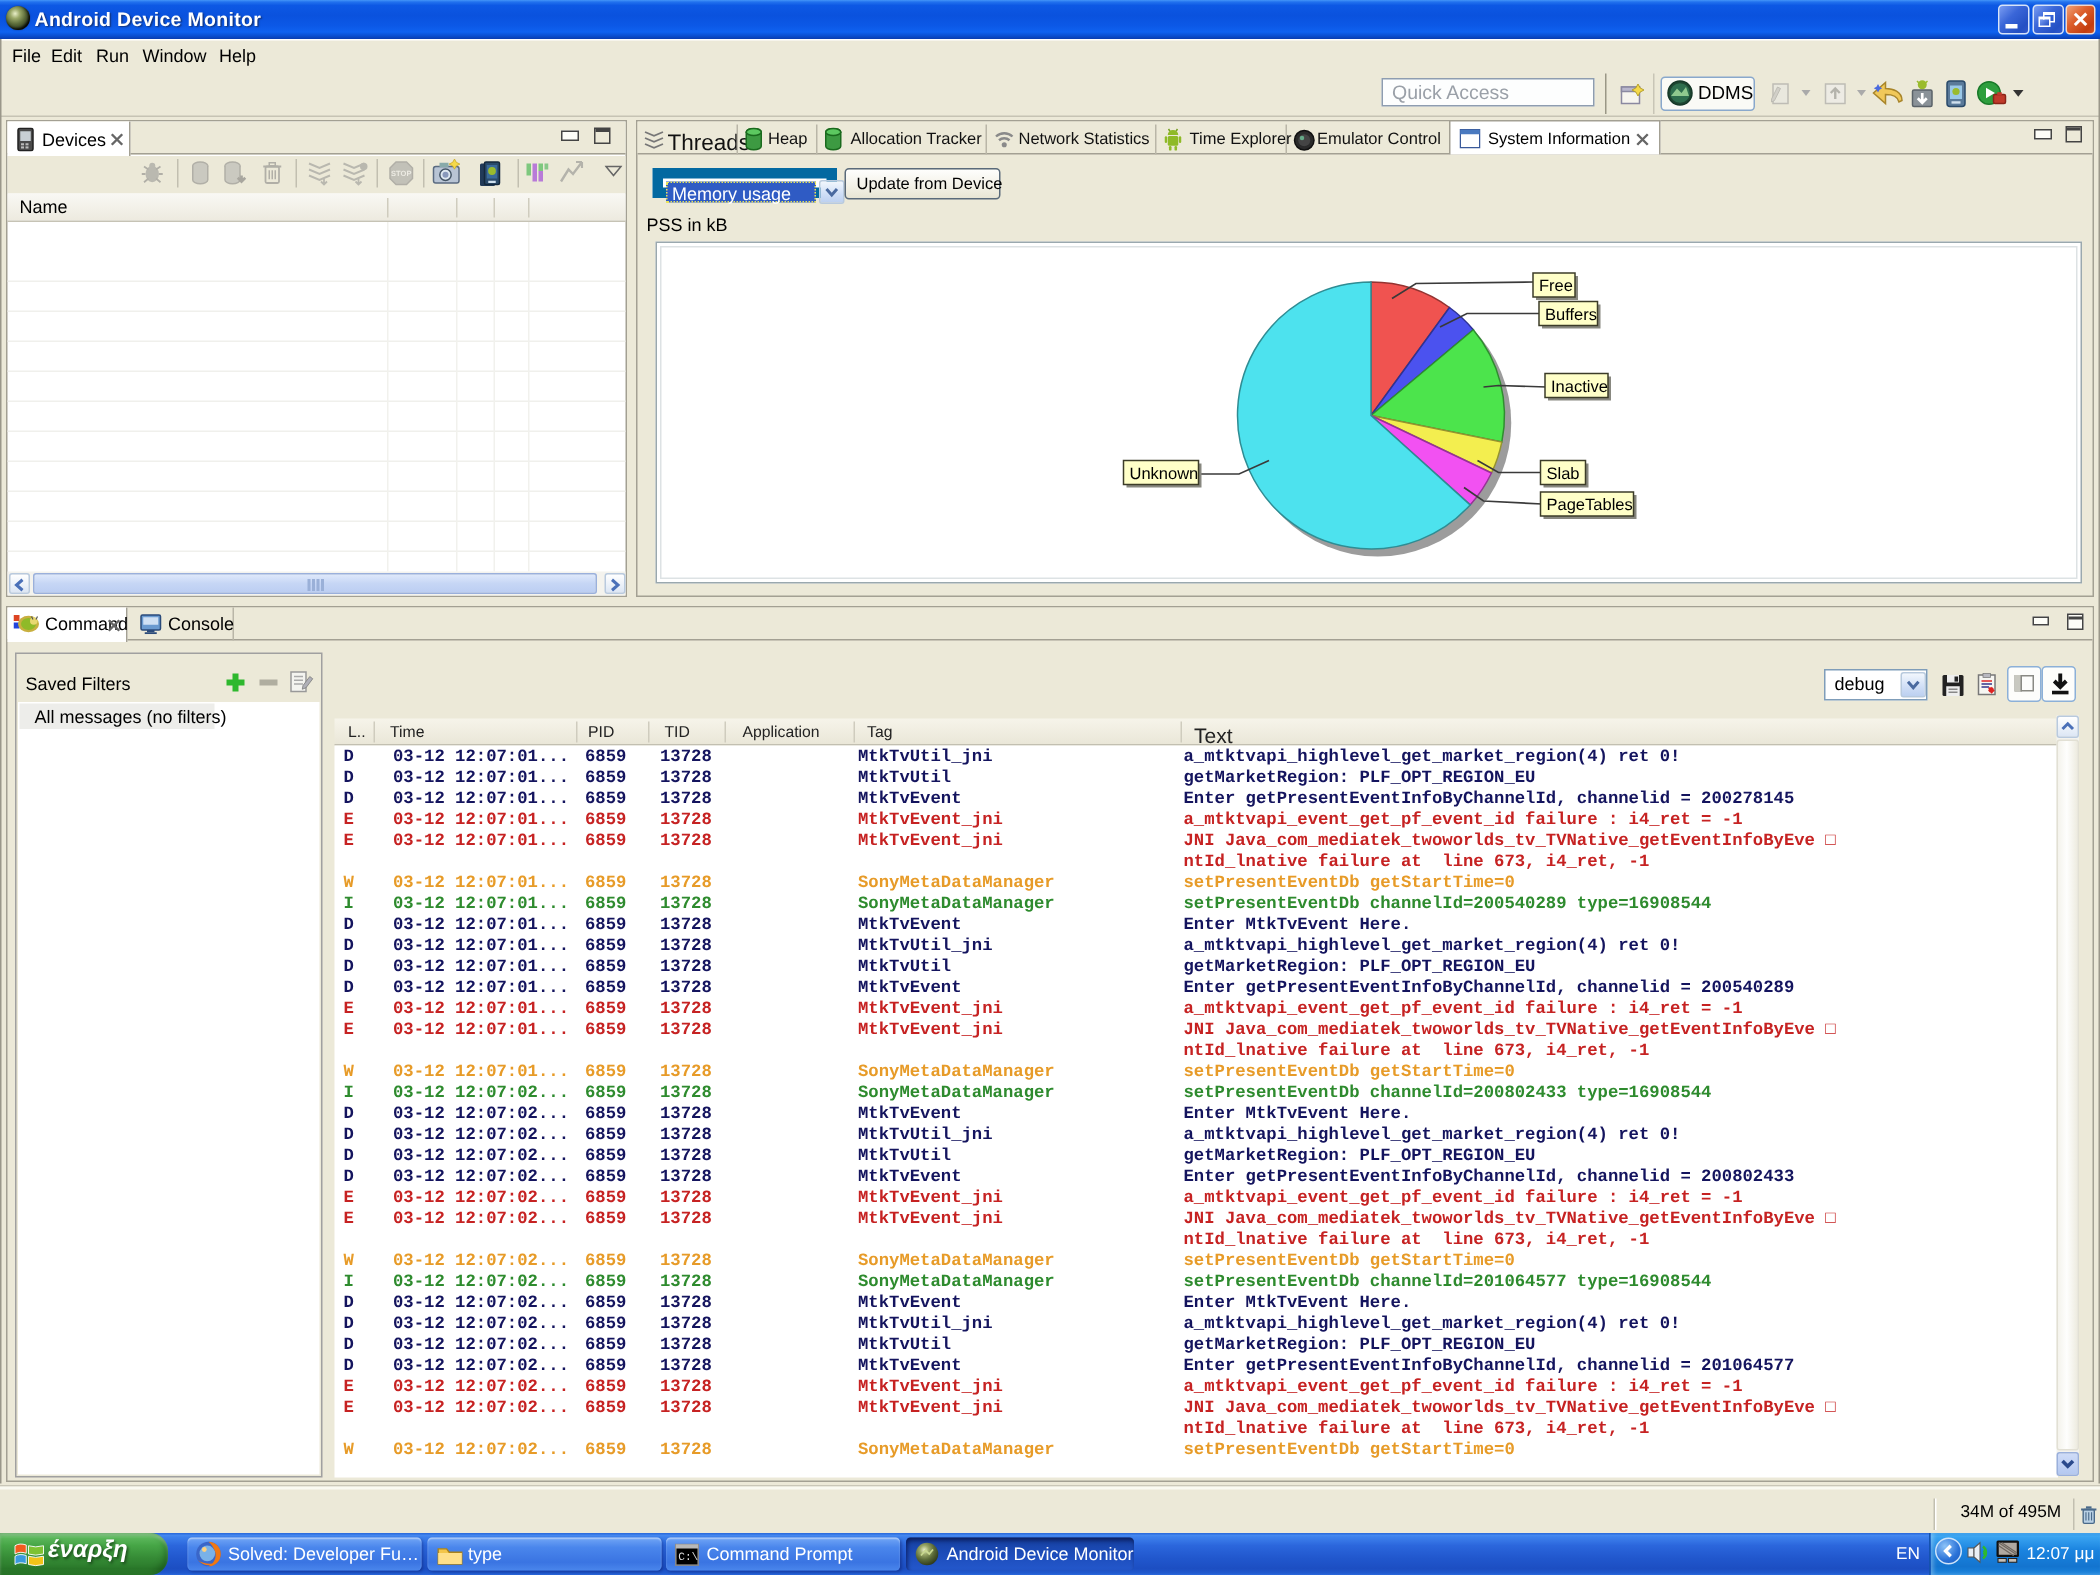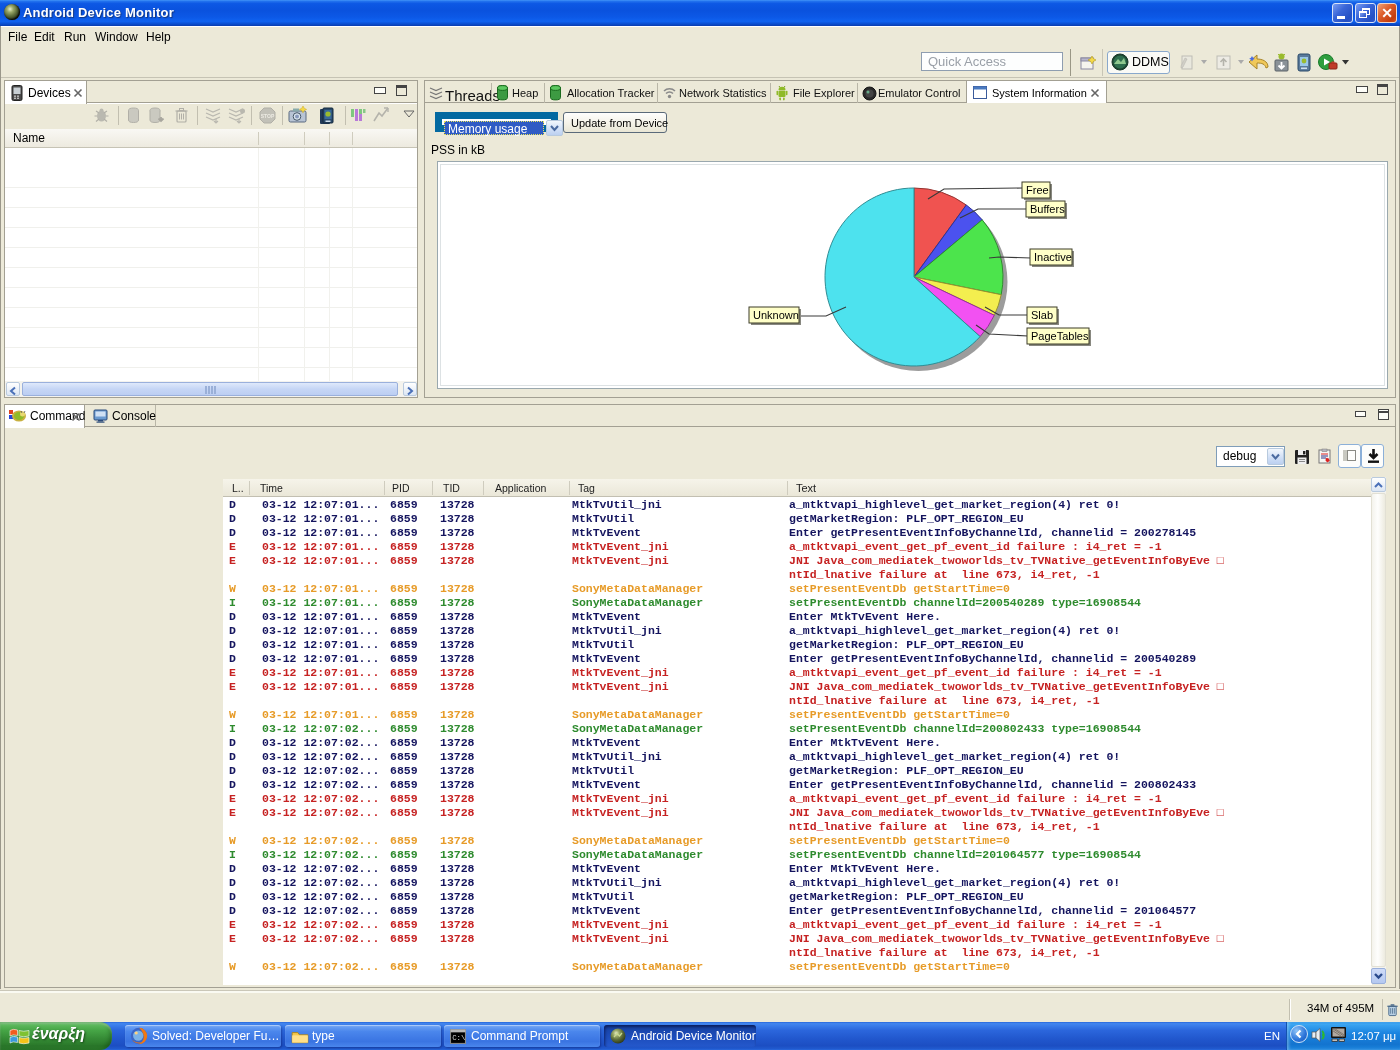--- a/index.html
+++ b/index.html
@@ -234,21 +234,21 @@
       <path d="M1.5,3 L1.5,12.5 A5,2.4 0 0 0 11.5,12.5 L11.5,3" fill="#3d9a42" stroke="#1a6a1e"></path>
       <ellipse cx="6.5" cy="3" rx="5" ry="2.4" fill="#5cc860" stroke="#1a6a1e"></ellipse>
     </svg>
 <div class="tabsep" style="left:232px;top:2px;height:20px;"></div>
 <span class="abs" style="left:254px;top:6px;font-size:11px;color:#111;">Network Statistics</span>
 <svg class="abs" style="left:237px;top:6px;" width="15" height="12" viewBox="0 0 15 12">
       <path d="M2,4 A8,8 0 0 1 13,4 M4,6.5 A5.2,5.2 0 0 1 11,6.5" stroke="#8a8a8a" stroke-width="1.6" fill="none"></path>
       <circle cx="7.5" cy="9.5" r="1.7" fill="#8a8a8a"></circle>
     </svg>
 <div class="tabsep" style="left:345px;top:2px;height:20px;"></div>
-<span class="abs" style="left:368px;top:6px;font-size:11px;color:#111;">File Explorer</span>
+<span class="abs" style="left:368px;top:6px;font-size:11px;color:#111;">Time Explorer</span>
 <svg class="abs" style="left:350px;top:4px;" width="14" height="16" viewBox="0 0 14 16">
       <path d="M4,1 L5,2.5 M10,1 L9,2.5" stroke="#77a022"></path>
       <path d="M3.5,5 a3.5,3.3 0 0 1 7,0 z" fill="#8fba28"></path>
       <rect x="3.5" y="5.6" width="7" height="6.5" rx="1" fill="#8fba28"></rect>
       <rect x="1.5" y="5.8" width="1.6" height="4.5" rx="0.8" fill="#8fba28"></rect>
       <rect x="10.9" y="5.8" width="1.6" height="4.5" rx="0.8" fill="#8fba28"></rect>
       <rect x="4.3" y="12.4" width="1.7" height="3" rx="0.8" fill="#8fba28"></rect>
       <rect x="8" y="12.4" width="1.7" height="3" rx="0.8" fill="#8fba28"></rect>
     </svg>
 <div class="tabsep" style="left:432px;top:2px;height:20px;"></div>
@@ -344,20 +344,41 @@
         <rect x="2.5" y="2.5" width="10" height="5" fill="#cfe0f4"></rect>
         <rect x="5" y="11" width="5" height="1.5" fill="#2a4a7a"></rect>
         <rect x="3.5" y="12.5" width="8" height="1.2" fill="#2a4a7a"></rect>
       </svg>
  <span class="abs t12" style="left:26px;top:4px;">Console</span>
 </div>
 <div class="abs" style="left:1350px;top:6px;width:11px;height:6px;border:1.5px solid #444;background:#fdfdf8;"></div>
     <div class="abs" style="left:1373px;top:4px;width:11px;height:11px;border:1px solid #444;background:#fdfdf8;">
       <div style="height:2px;background:#444;margin-top:1px;"></div>
     </div>
+    <div class="abs" style="left:5px;top:30px;width:205px;height:550px;border:1px solid #a0a0a0;background:#ece9d8;">
+ <span class="abs t12" style="left:6px;top:13px;">Saved Filters</span>
+ <svg class="abs" style="left:139px;top:12px;" width="14" height="14">
+        <rect x="5" y="1" width="4" height="12" fill="#2eb82e"></rect>
+        <rect x="1" y="5" width="12" height="4" fill="#2eb82e"></rect>
+      </svg>
+ <svg class="abs" style="left:161px;top:12px;" width="14" height="14">
+        <rect x="1" y="5" width="12" height="4" fill="#b0aea0"></rect>
+      </svg>
+ <svg class="abs" style="left:182px;top:10px;" width="17" height="16" viewBox="0 0 17 16">
+        <rect x="1" y="2" width="10" height="13" fill="#f4f4f0" stroke="#999"></rect>
+        <line x1="3" y1="5" x2="9" y2="5" stroke="#aaa"></line>
+        <line x1="3" y1="7.5" x2="9" y2="7.5" stroke="#aaa"></line>
+        <line x1="3" y1="10" x2="9" y2="10" stroke="#aaa"></line>
+        <path d="M9,11 l4.5,-6 2,1.5 -4.5,6 -2.5,1 z" fill="#b0b0b8" stroke="#777" stroke-width="0.5"></path>
+      </svg>
+ <div class="abs" style="left:1px;top:32px;width:201px;height:515px;background:#fff;">
+  <div class="abs" style="left:1px;top:1px;width:130px;height:17px;background:#ededea;"></div>
+  <span class="abs t12" style="left:11px;top:3px;">All messages (no filters)</span>
+ </div>
+</div>
 <div class="abs" style="left:1211px;top:41px;width:69px;height:21px;border:1px solid #7f9db9;background:#fff;">
  <span class="abs" style="left:6px;top:2px;font-size:12px;color:#000;">debug</span>
  <div class="abs" style="left:50px;top:1px;width:17px;height:17px;border:1px solid #b8cade;border-radius:2px;background:linear-gradient(180deg,#f2f7fd,#cfdef6 60%,#bcd0f0);"><svg width="15" height="15">
           <path d="M4,5.5 L7.5,9.5 L11,5.5" stroke="#4a6aa0" stroke-width="2" fill="none"></path>
         </svg></div>
 </div>
 <svg class="abs" style="left:1289px;top:44px;" width="16" height="16" viewBox="0 0 16 16">
       <rect x="1" y="1" width="14" height="14" rx="1" fill="#222"></rect>
       <rect x="4" y="1" width="8" height="5" fill="#eee"></rect>
       <rect x="9" y="2" width="2.4" height="3.4" fill="#222"></rect>
@@ -384,21 +405,21 @@
         <rect x="2" y="12.5" width="11" height="2.4" fill="#111"></rect>
       </svg>
 </div>
 <div class="abs" style="left:218px;top:74px;width:1149px;height:18px;background:linear-gradient(180deg,#f6f4ea,#eae7d8);border-bottom:1px solid #c2bfb1;">
  <span class="abs" style="font-size:10.5px;color:#222;left:9px;top:3px;">L..</span>
  <span class="abs" style="font-size:10.5px;color:#222;left:37px;top:3px;">Time</span>
  <span class="abs" style="font-size:10.5px;color:#222;left:169px;top:3px;">PID</span>
  <span class="abs" style="font-size:10.5px;color:#222;left:220px;top:3px;">TID</span>
  <span class="abs" style="font-size:10.5px;color:#222;left:272px;top:3px;">Application</span>
  <span class="abs" style="font-size:10.5px;color:#222;left:355px;top:3px;">Tag</span>
- <span class="abs" style="font-size:11px;color:#222;left:573px;top:3px;">Text</span>
+ <span class="abs" style="font-size:14px;color:#222;left:573px;top:3px;">Text</span>
  <div class="vsep" style="left:26px;top:2px;height:14px;background:#cfccbe;"></div>
  <div class="vsep" style="left:161px;top:2px;height:14px;background:#cfccbe;"></div>
  <div class="vsep" style="left:209px;top:2px;height:14px;background:#cfccbe;"></div>
  <div class="vsep" style="left:260px;top:2px;height:14px;background:#cfccbe;"></div>
  <div class="vsep" style="left:346px;top:2px;height:14px;background:#cfccbe;"></div>
  <div class="vsep" style="left:564px;top:2px;height:14px;background:#cfccbe;"></div>
 </div>
 <div class="abs" style="left:218px;top:92px;width:1149px;height:488px;background:#fff;"></div>
 <div class="abs mono" style="top:93px;left:0;color:#14145e;"><span class="abs" style="left:224px;">D</span><span class="abs" style="left:257px;">03-12 12:07:01...</span><span class="abs" style="left:385px;">6859</span><span class="abs" style="left:435px;">13728</span><span class="abs" style="left:567px;">MtkTvUtil_jni</span><span class="abs" style="left:784px;white-space:pre;">a_mtktvapi_highlevel_get_market_region(4) ret 0!</span></div>
 <div class="abs mono" style="top:107px;left:0;color:#14145e;"><span class="abs" style="left:224px;">D</span><span class="abs" style="left:257px;">03-12 12:07:01...</span><span class="abs" style="left:385px;">6859</span><span class="abs" style="left:435px;">13728</span><span class="abs" style="left:567px;">MtkTvUtil</span><span class="abs" style="left:784px;white-space:pre;">getMarketRegion: PLF_OPT_REGION_EU</span></div>

